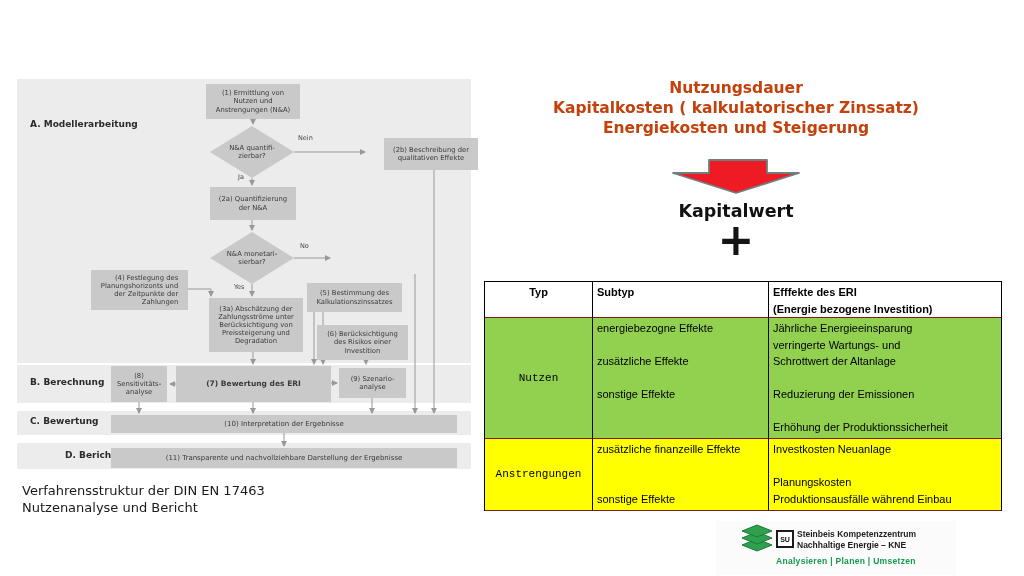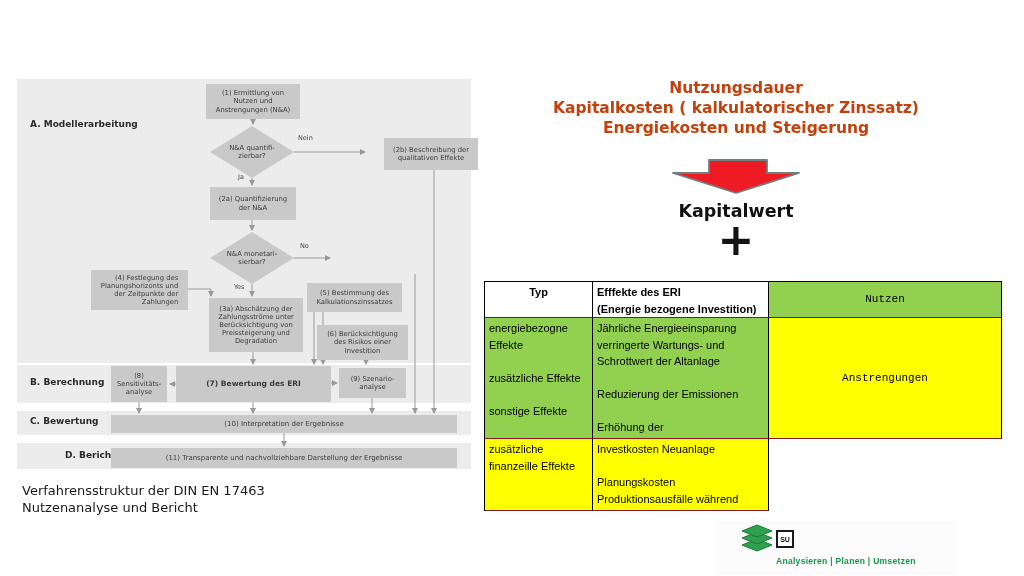--- a/index.html
+++ b/index.html
@@ -154,20 +154,21 @@
 
   <svg id="down-arrow" width="128" height="36" viewBox="0 0 128 36">
     <polygon points="37,1 95,1 95,14 127,14 64,34 1,14 37,14" fill="#ee1b24" stroke="#6f7f7f" stroke-width="1.8" stroke-linejoin="round"></polygon>
   </svg>
 
   <div id="kapitalwert">Kapitalwert</div>
   <div id="plus-sign">+</div>
 
   <div id="eri-table">
     <div class="cell hcell typ-h">Typ</div>
+    <div class="cell hcell">Subtyp</div>
     <div class="cell hcell">Efffekte des ERI
 (Energie bezogene Investition)</div>
 
     <div class="cell row-green typ-cell">Nutzen</div>
     <div class="cell row-green">energiebezogne Effekte
 
 zusätzliche Effekte
 
 sonstige Effekte</div>
     <div class="cell row-green">Jährliche Energieeinsparung
@@ -191,16 +192,18 @@
 
   <div id="logo">
     <svg id="logo-layers" width="38" height="34" viewBox="0 0 38 34">
       <g fill="#2fa04e" stroke="#1b7a39" stroke-width="1">
         <polygon points="19,16 34,22 19,28 4,22"></polygon>
         <polygon points="19,9 34,15 19,21 4,15"></polygon>
         <polygon points="19,2 34,8 19,14 4,8"></polygon>
       </g>
     </svg>
     <div id="logo-mark">SU</div>
+    <div id="logo-brand">Steinbeis Kompetenzzentrum
+Nachhaltige Energie – KNE</div>
     <div id="logo-tagline">Analysieren | Planen | Umsetzen</div>
   </div>
 
 </div>
 
 </body></html>

